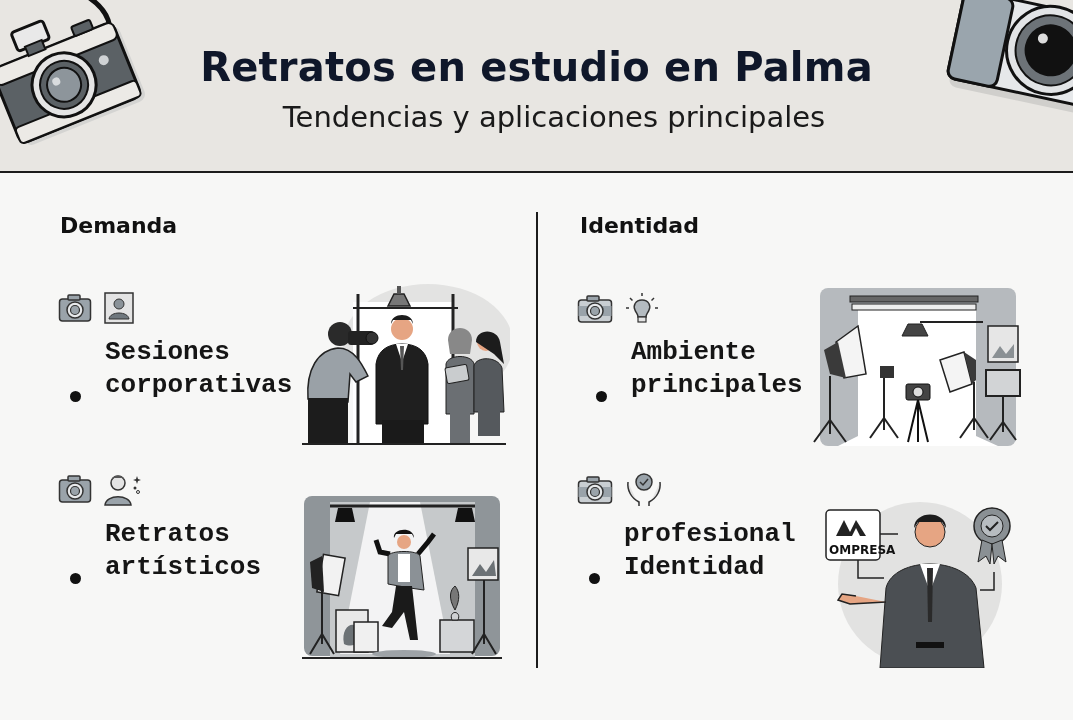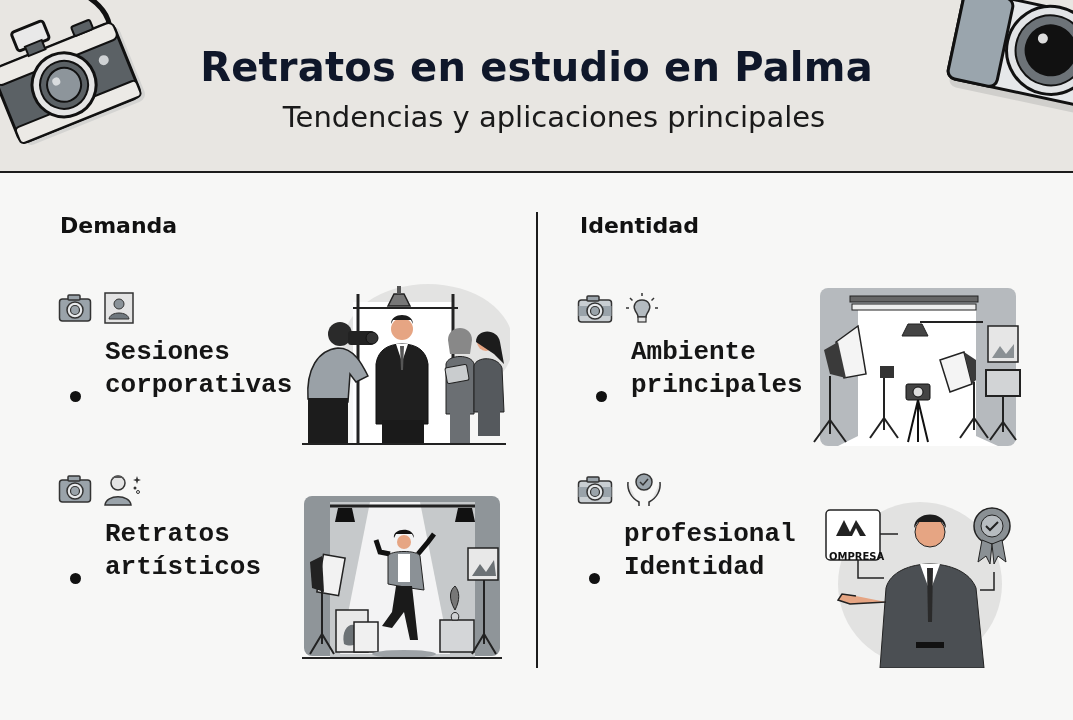--- a/index.html
+++ b/index.html
@@ -279,14 +279,14 @@
     <path d="M174 80 L174 98 L160 98" stroke="#222" stroke-width="1.5" fill="none"></path>
 
     <circle cx="110" cy="40" r="15" fill="#e6a583" stroke="#222"></circle>
     <path d="M94 36 C94 18 126 18 126 36 L122 30 L98 30 Z" fill="#1c1c1c"></path>
     <path d="M60 176 L66 96 C70 80 90 72 110 72 C130 72 150 80 156 96 L164 176 Z" fill="#4b4f53" stroke="#222"></path>
     <path d="M100 72 L110 100 L120 72 Z" fill="#ffffff"></path>
     <path d="M107 76 L113 76 L112 130 L108 130 Z" fill="#2a2a2a"></path>
     <path d="M66 110 L30 112 L18 108 L22 102 L36 104" stroke="#222" stroke-width="1.5" fill="#e6a583"></path>
     <rect x="96" y="150" width="28" height="6" fill="#111"></rect>
   </svg>
-  <div style="position:absolute; left:9px; top:51px; width:48px; text-align:center; font-size:10px; font-weight:bold; color:#111;margin-top:8px;">OMPRESA</div>
+  <div style="position:absolute; left:9px; top:51px; width:48px; text-align:center; font-size:12px; font-weight:bold; color:#111;">OMPRESA</div>
 </div>
 
 </body></html>

